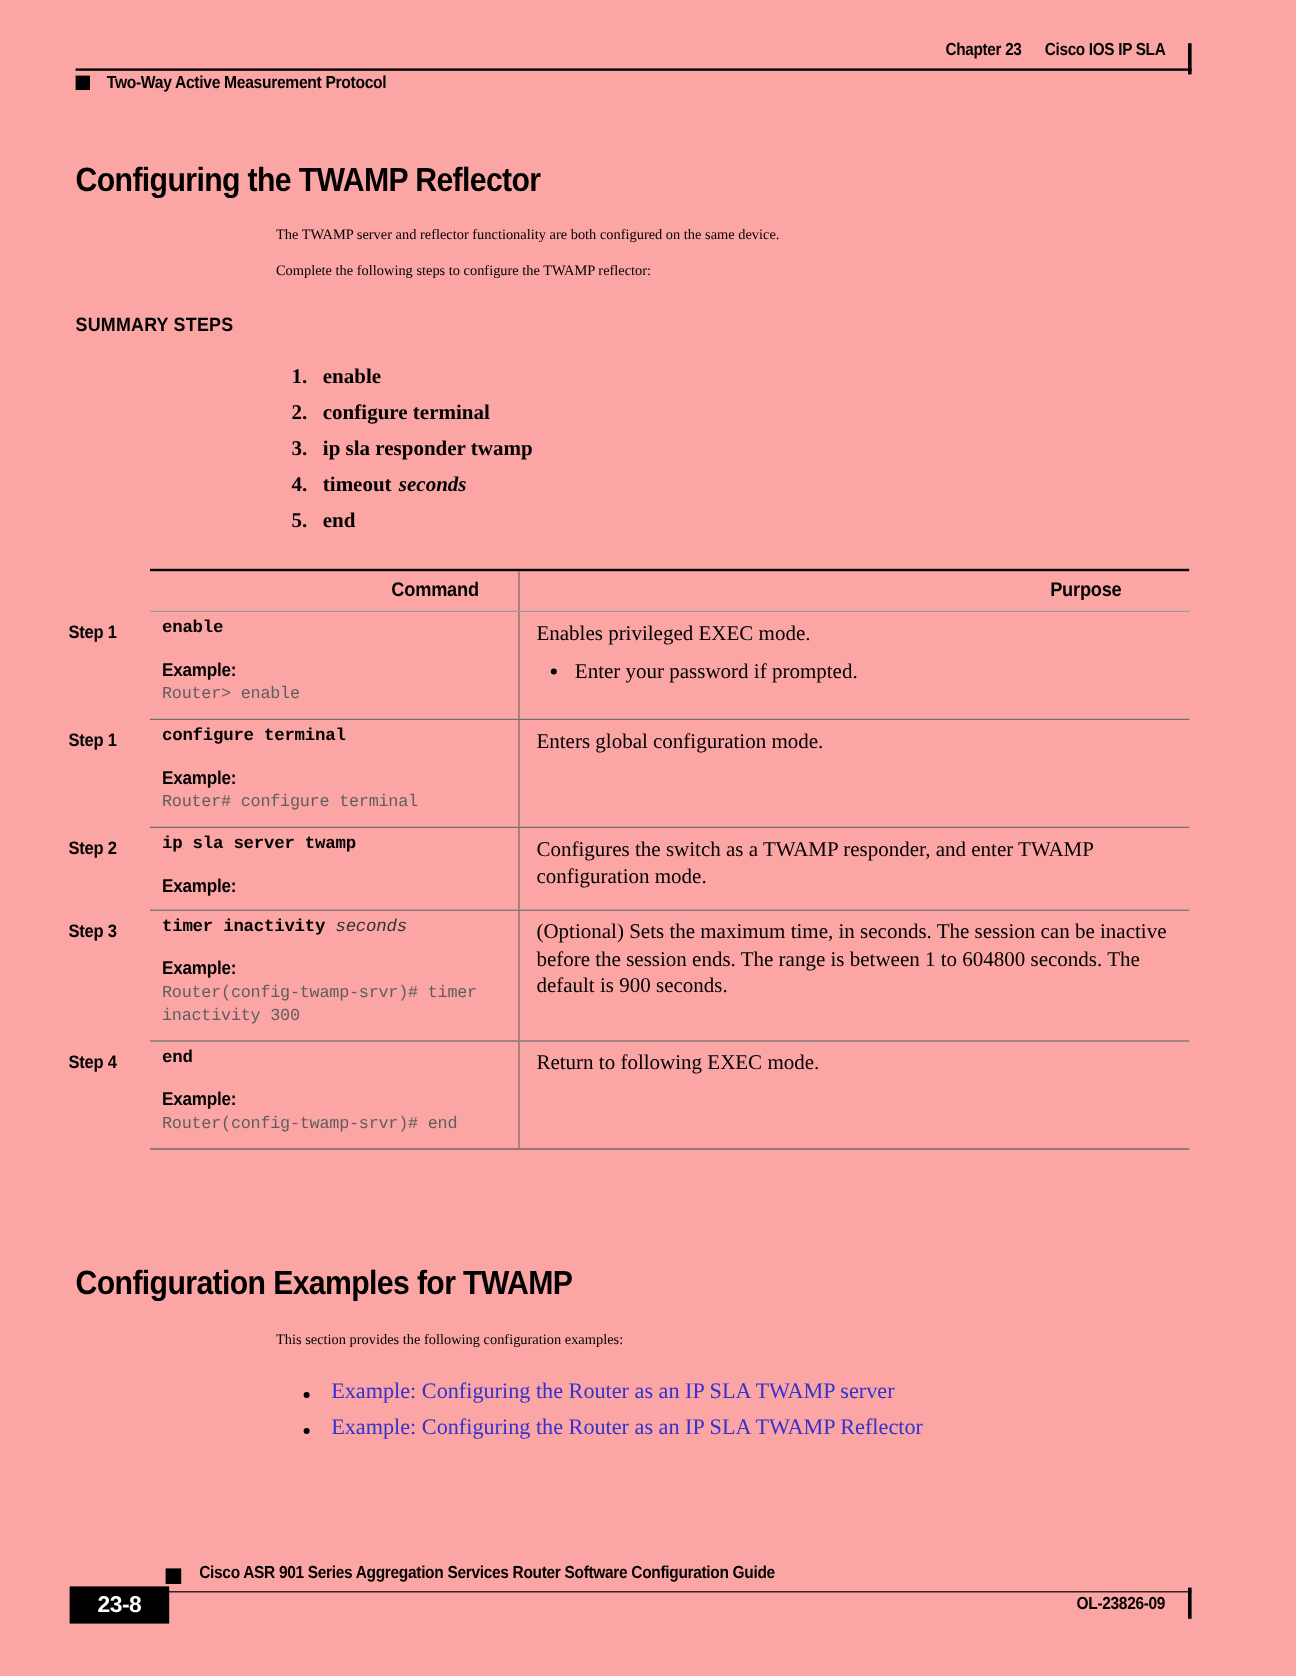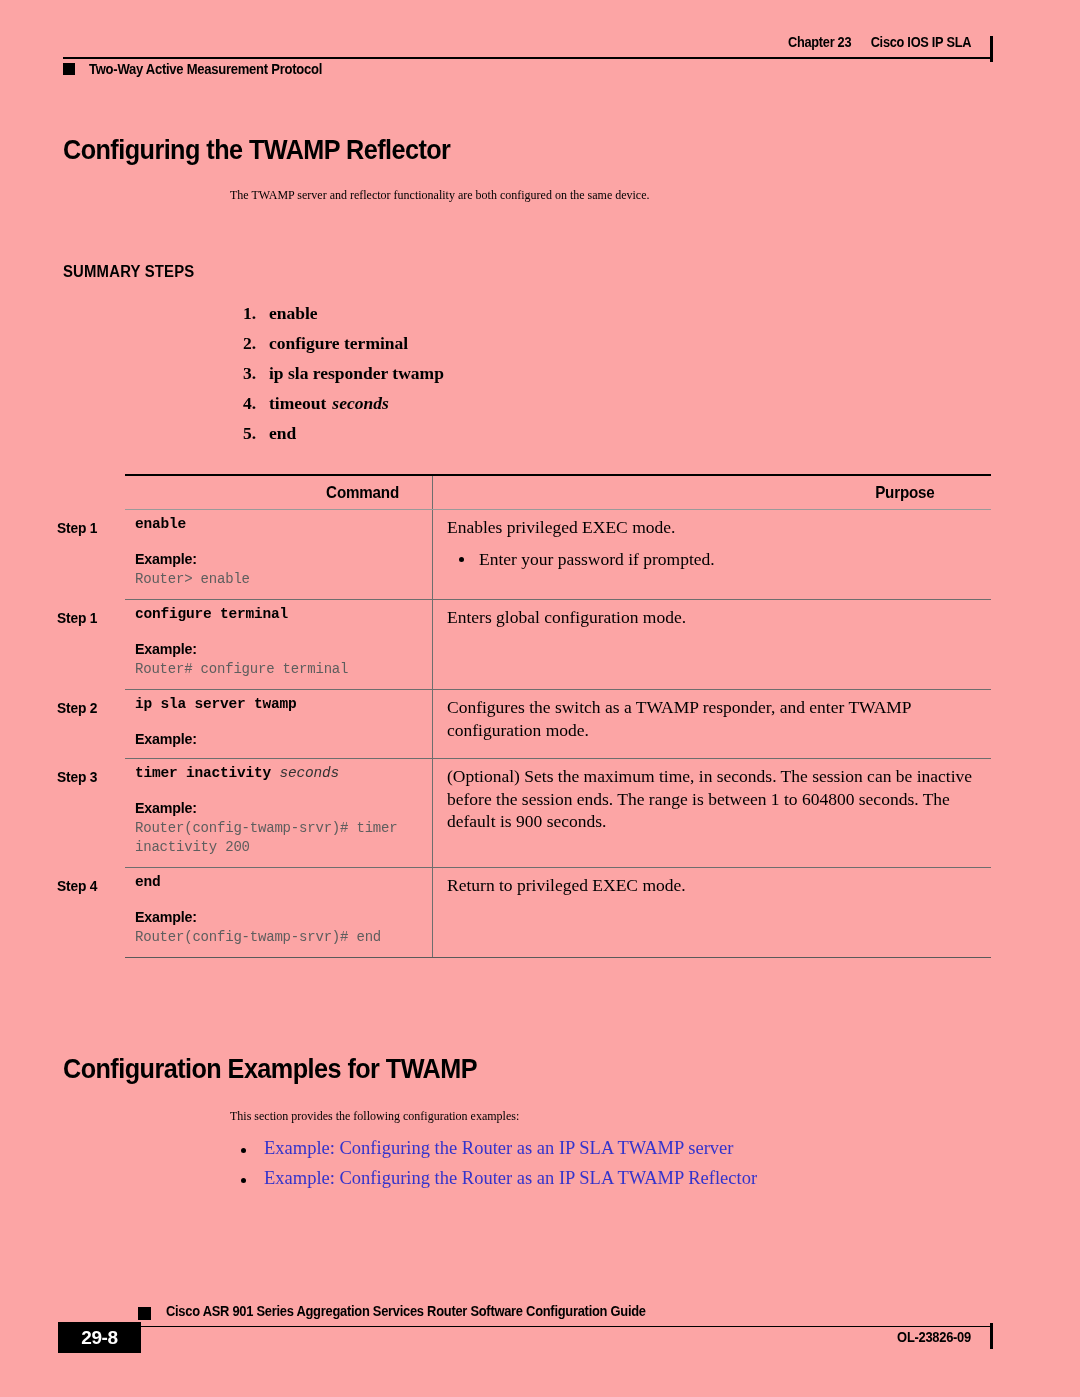--- a/index.html
+++ b/index.html
@@ -263,21 +263,21 @@
     border-radius: 50%;
     background: #000000;
   }
   .spacer-ex { height: 18px; }
 
   
   .link-list {
     position: absolute;
     left: 230px;
     top: 1138px;
-    margin: 0;
+    margin: 12px;
     padding: 0;
     list-style: none;
   }
   .link-list li {
     position: relative;
     padding-left: 34px;
     height: 30px;
     font-size: 18.5px;
     white-space: nowrap;
   }
@@ -382,20 +382,21 @@
     <div class="hdr-rule"></div>
     <div class="hdr-left">
       <span class="hdr-square"></span>
       <span class="hdr-left-label">Two-Way Active Measurement Protocol</span>
     </div>
   </div>
 
   <h1 class="section-title" id="title-configuring">Configuring the TWAMP Reflector</h1>
 
   <div class="body-p" id="para-1">The TWAMP server and reflector functionality are both configured on the same device.</div>
+  <div class="body-p" id="para-2">Complete the following steps to configure the TWAMP reflector:</div>
 
   <div class="summary-label">SUMMARY STEPS</div>
   <ol class="summary-list">
     <li>
       <span class="summary-num">1.</span>
       <span>enable</span>
     </li>
     <li>
       <span class="summary-num">2.</span>
       <span>configure terminal</span>
@@ -476,39 +477,39 @@
     </div>
 
     <div class="tbl-rule"></div>
 
     <div class="trow">
       <div class="step-label">Step 3</div>
       <div class="cell-cmd">
         <div class="cmd-main"><span>timer inactivity</span> <span class="cmd-arg">seconds</span></div>
         <div class="spacer-ex"></div>
         <div class="example-label">Example:</div>
-        <div class="example-code">Router(config-twamp-srvr)# timer inactivity 200</div>
+        <div class="example-code">Router(config-twamp-srvr)# timer inactivity 300</div>
       </div>
       <div class="cell-purpose">
         <div class="purpose-text">(Optional) Sets the maximum time, in seconds. The session can be inactive before the session ends. The range is between 1 to 604800 seconds. The default is 900 seconds.</div>
       </div>
     </div>
 
     <div class="tbl-rule"></div>
 
     <div class="trow">
       <div class="step-label">Step 4</div>
       <div class="cell-cmd">
         <div class="cmd-main">end</div>
         <div class="spacer-ex"></div>
         <div class="example-label">Example:</div>
         <div class="example-code">Router(config-twamp-srvr)# end</div>
       </div>
       <div class="cell-purpose">
-        <div class="purpose-text">Return to privileged EXEC mode.</div>
+        <div class="purpose-text">Return to following EXEC mode.</div>
       </div>
     </div>
 
     <div class="tbl-rule-bottom"></div>
   </div>
 
   <h1 class="section-title" id="title-examples">Configuration Examples for TWAMP</h1>
   <div class="body-p" id="para-3">This section provides the following configuration examples:</div>
 
   <ul class="link-list">
@@ -517,18 +518,18 @@
     </li>
     <li>
       <a class="xref" href="#">Example: Configuring the Router as an IP SLA TWAMP Reflector</a>
     </li>
   </ul>
 
   <div class="page-footer">
     <div class="ftr-square"></div>
     <div class="ftr-guide">Cisco ASR 901 Series Aggregation Services Router Software Configuration Guide</div>
     <div class="ftr-rule"></div>
-    <div class="ftr-pagebox">29-8</div>
+    <div class="ftr-pagebox">23-8</div>
     <div class="ftr-docid">OL-23826-09</div>
     <div class="ftr-tick"></div>
   </div>
 
 </div>
 
 </body></html>

